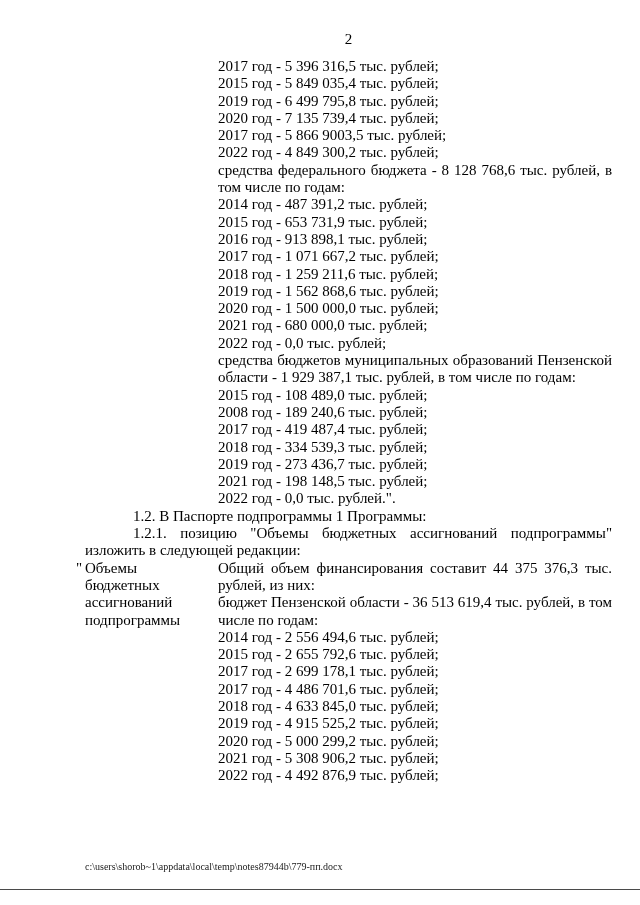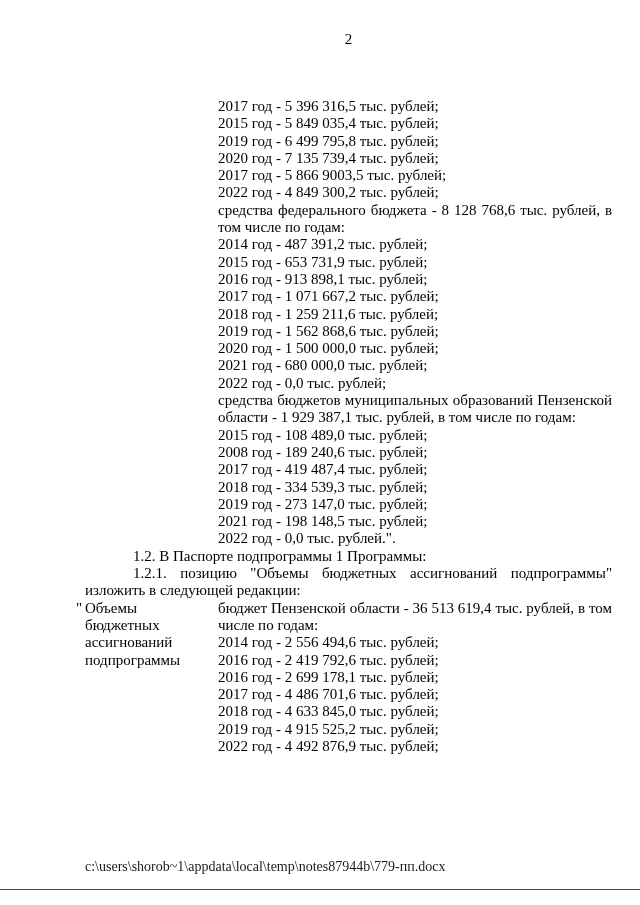--- a/index.html
+++ b/index.html
@@ -28,21 +28,20 @@
     position: absolute;
     top: 58px;
     left: 85px;
     width: 527px;
   }
 
   
   .cell-indent {
     margin-left: 133px;
     text-align: justify;
-    margin-top: 40px;
   }
   .cell-indent .line, .cell-right .line { text-align: left; }
 
   .para-indent {
     text-indent: 48px;
     text-align: justify;
   }
   .stretch-line {
     text-indent: 48px;
     text-align: justify;
@@ -63,21 +62,21 @@
   }
   .cell-right {
     flex: 1 1 auto;
     text-align: justify;
   }
 
   .footer {
     position: absolute;
     left: 85px;
     top: 861px;
-    font-size: 14px;
+    font-size: 10px;
     line-height: 12px;
     color: #1a1a1a;
   }
   .bottom-rule {
     position: absolute;
     left: 0;
     top: 889px;
     width: 640px;
     border-top: 1.5px solid #4a4a4a;
     height: 0;
@@ -117,48 +116,51 @@
           <p class="line">2022 год - 0,0 тыс. рублей;</p>
         </div>
 
       <p>средства бюджетов муниципальных образований Пензен­ской области - 1 929 387,1 тыс. рублей, в том числе по годам:</p>
 
       <div>
           <p class="line">2015 год - 108 489,0 тыс. рублей;</p>
           <p class="line">2008 год - 189 240,6 тыс. рублей;</p>
           <p class="line">2017 год - 419 487,4 тыс. рублей;</p>
           <p class="line">2018 год - 334 539,3 тыс. рублей;</p>
-          <p class="line">2019 год - 273 147,0 тыс. рублей;</p>
+          <p class="line">2019 год - 273 436,7 тыс. рублей;</p>
           <p class="line">2021 год - 198 148,5 тыс. рублей;</p>
           <p class="line">2022 год - 0,0 тыс. рублей.".</p>
         </div>
 
     </div>
 
     <p class="para-indent">1.2. В Паспорте подпрограммы 1 Программы:</p>
 
     <p class="stretch-line">1.2.1. позицию "Объемы бюджетных ассигнований подпрограммы"</p>
     <p>изложить в следующей редакции:</p>
 
     <div class="row">
 
       <div class="cell-left">
         <span class="open-quote">"</span>
         <span>Объемы бюджетных ассигнований подпрограммы</span>
       </div>
 
       <div class="cell-right">
+        <p>Общий объем финансирования составит 44 375 376,3 тыс. рублей, из них:</p>
         <p>бюджет Пензенской области - 36 513 619,4 тыс. рублей, в том числе по годам:</p>
         <div>
             <p class="line">2014 год - 2 556 494,6 тыс. рублей;</p>
-            <p class="line">2016 год - 2 419 792,6 тыс. рублей;</p>
-            <p class="line">2016 год - 2 699 178,1 тыс. рублей;</p>
+            <p class="line">2015 год - 2 655 792,6 тыс. рублей;</p>
+            <p class="line">2017 год - 2 699 178,1 тыс. рублей;</p>
             <p class="line">2017 год - 4 486 701,6 тыс. рублей;</p>
             <p class="line">2018 год - 4 633 845,0 тыс. рублей;</p>
             <p class="line">2019 год - 4 915 525,2 тыс. рублей;</p>
+            <p class="line">2020 год - 5 000 299,2 тыс. рублей;</p>
+            <p class="line">2021 год - 5 308 906,2 тыс. рублей;</p>
             <p class="line">2022 год - 4 492 876,9 тыс. рублей;</p>
           </div>
       </div>
 
     </div>
 
   </div>
 
   <div class="footer">c:\users\shorob~1\appdata\local\temp\notes87944b\779-пп.docx</div>
 

